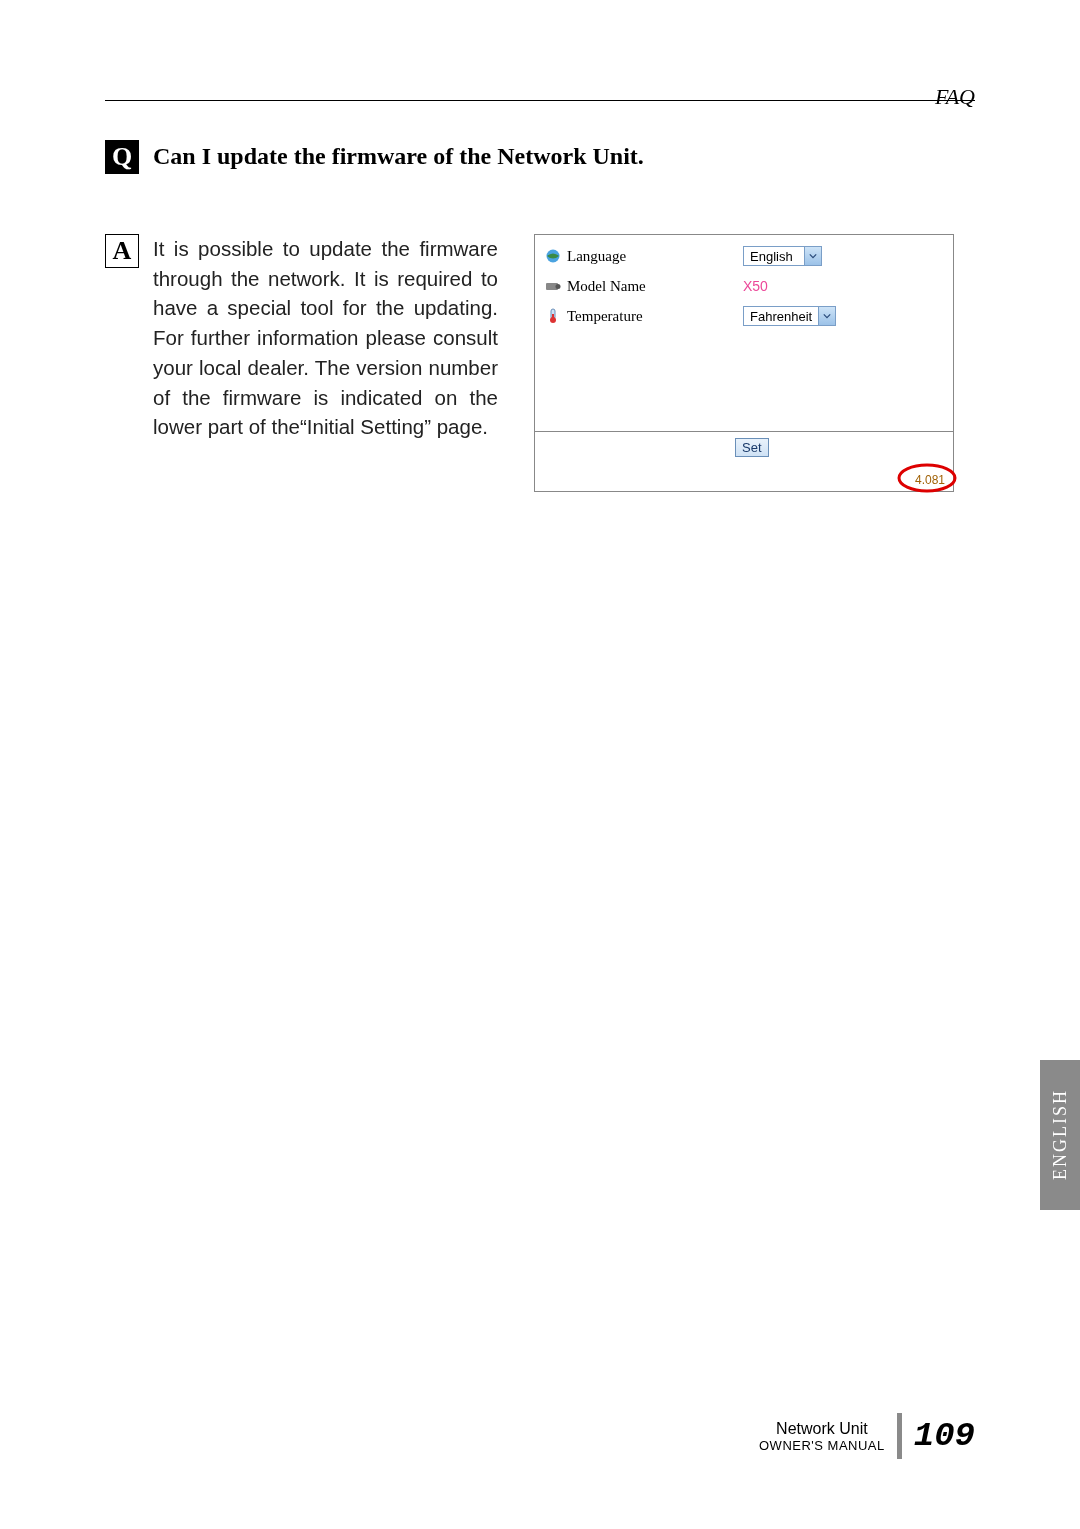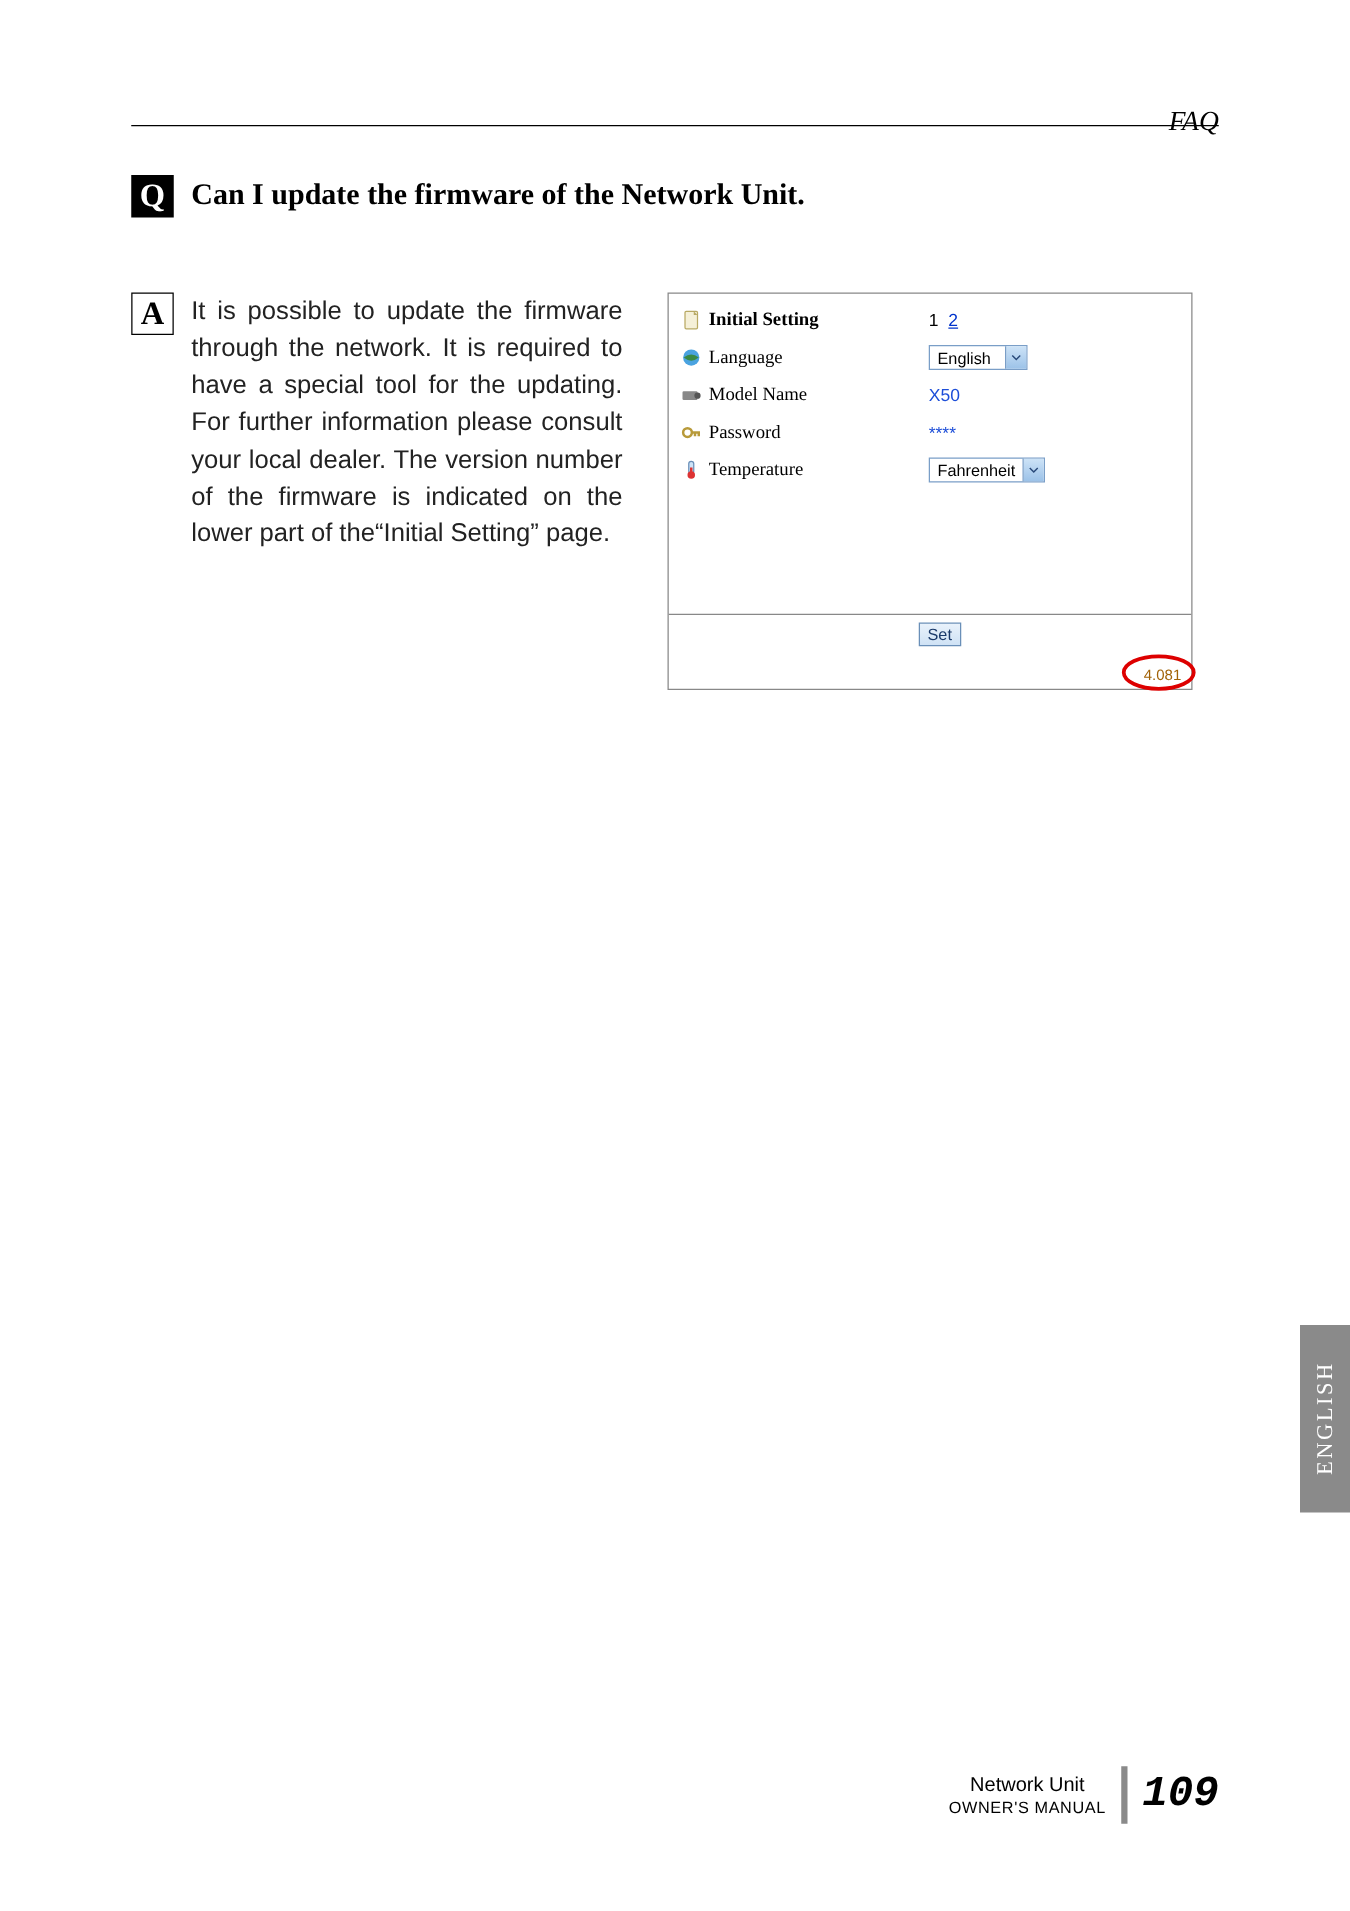--- a/index.html
+++ b/index.html
@@ -121,21 +121,21 @@
   .settings-title {
     font-weight: bold;
     font-size: 15px;
   }
   .settings-label {
     font-size: 15px;
   }
   .settings-value {
     font-size: 14px;
     font-family: Arial, sans-serif;
-    color: #1d4ed8;
+    color: #ec4899;
   }
   .pager {
     font-size: 14px;
     font-family: Arial, sans-serif;
   }
   .pager .curr { color: #000; }
   .pager .link { color: #0033cc; text-decoration: underline; margin-left: 4px; cursor:pointer;}
   .dropdown {
     display: inline-flex;
     align-items: center;
@@ -254,35 +254,20 @@
       <div class="q-text">Can I update the firmware of the Network Unit.</div>
     </div>
 
     <div class="a-row">
       <div class="a-badge">A</div>
       <div class="a-content">
         <div class="a-text">It is possible to update the firmware through the network. It is required to have a special tool for the updating. For further information please consult your local dealer. The version number of the firmware is indicated on the lower part of the“Initial Setting” page.</div>
 
         <div class="settings-panel">
           <div class="settings-body">
-            <div class="settings-row">
-              <div class="settings-label-cell">
-                <span class="icon">
-                  <svg viewBox="0 0 16 16">
-                      <rect x="3" y="1" width="10" height="14" rx="1" fill="#f5f0d8" stroke="#b8a963"></rect>
-                      <path d="M10 1 L13 4 L10 4 Z" fill="#b8a963"></path>
-                    </svg>
-                </span>
-                <span class="settings-title">Initial Setting</span>
-              </div>
-              <div class="pager">
-                <span class="curr">1</span>
-                <a class="link" href="#">2</a>
-              </div>
-            </div>
 
             <div class="settings-row">
               <div class="settings-label-cell">
                 <span class="icon">
                   <svg viewBox="0 0 16 16">
                       <circle cx="8" cy="8" r="6.5" fill="#4aa3e0"></circle>
                       <path d="M2 8 Q8 3 14 8 Q8 13 2 8" fill="#3a8a45"></path>
                     </svg>
                 </span>
                 <span class="settings-label">Language</span>
@@ -303,32 +288,20 @@
                   <svg viewBox="0 0 16 16">
                       <rect x="1" y="5" width="12" height="7" rx="1" fill="#888"></rect>
                       <circle cx="13" cy="8.5" r="2.5" fill="#555"></circle>
                     </svg>
                 </span>
                 <span class="settings-label">Model Name</span>
               </div>
               <span class="settings-value">X50</span>
             </div>
 
-            <div class="settings-row">
-              <div class="settings-label-cell">
-                <span class="icon">
-                  <svg viewBox="0 0 16 16">
-                      <circle cx="5" cy="8" r="3.5" fill="none" stroke="#b89a3a" stroke-width="2"></circle>
-                      <path d="M8 8 L14 8 L14 11 M11 8 L11 11" stroke="#b89a3a" stroke-width="2" fill="none"></path>
-                    </svg>
-                </span>
-                <span class="settings-label">Password</span>
-              </div>
-              <span class="settings-value">****</span>
-            </div>
 
             <div class="settings-row">
               <div class="settings-label-cell">
                 <span class="icon">
                   <svg viewBox="0 0 16 16">
                       <rect x="6" y="1" width="4" height="10" rx="2" fill="#cde3f7" stroke="#6a8fb8"></rect>
                       <circle cx="8" cy="12" r="3" fill="#d33"></circle>
                       <rect x="7" y="6" width="2" height="6" fill="#d33"></rect>
                     </svg>
                 </span>

